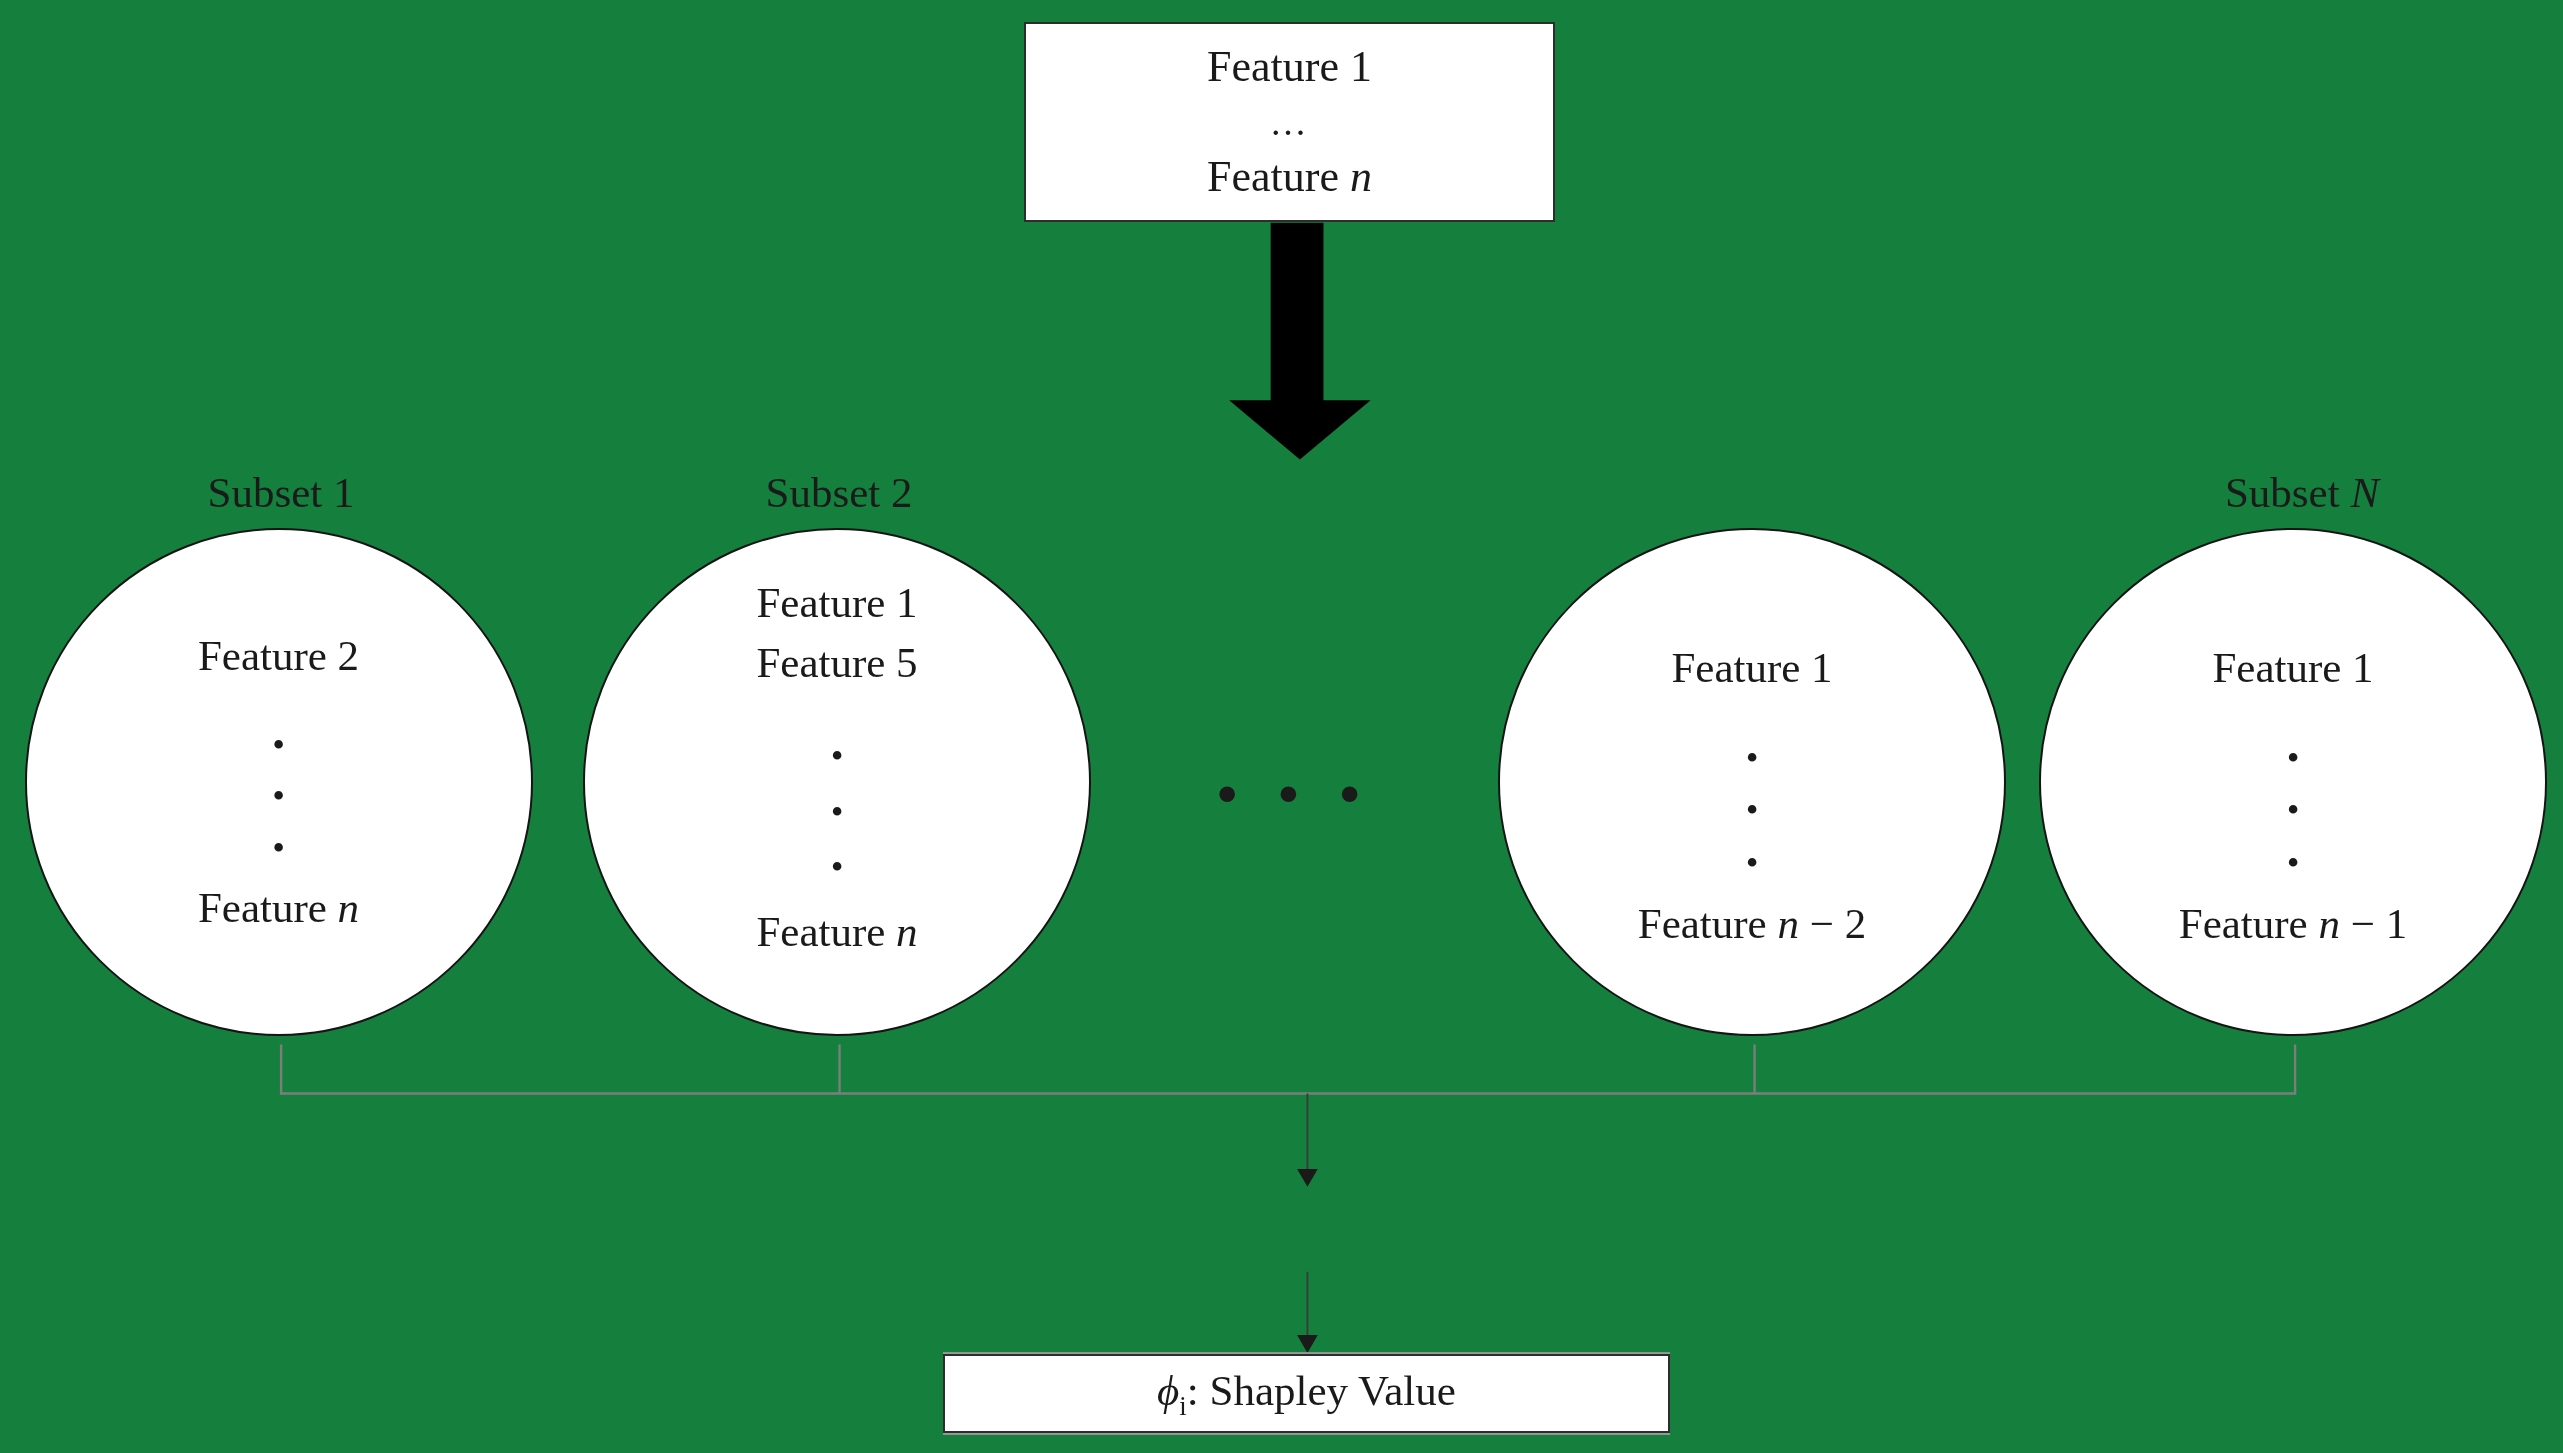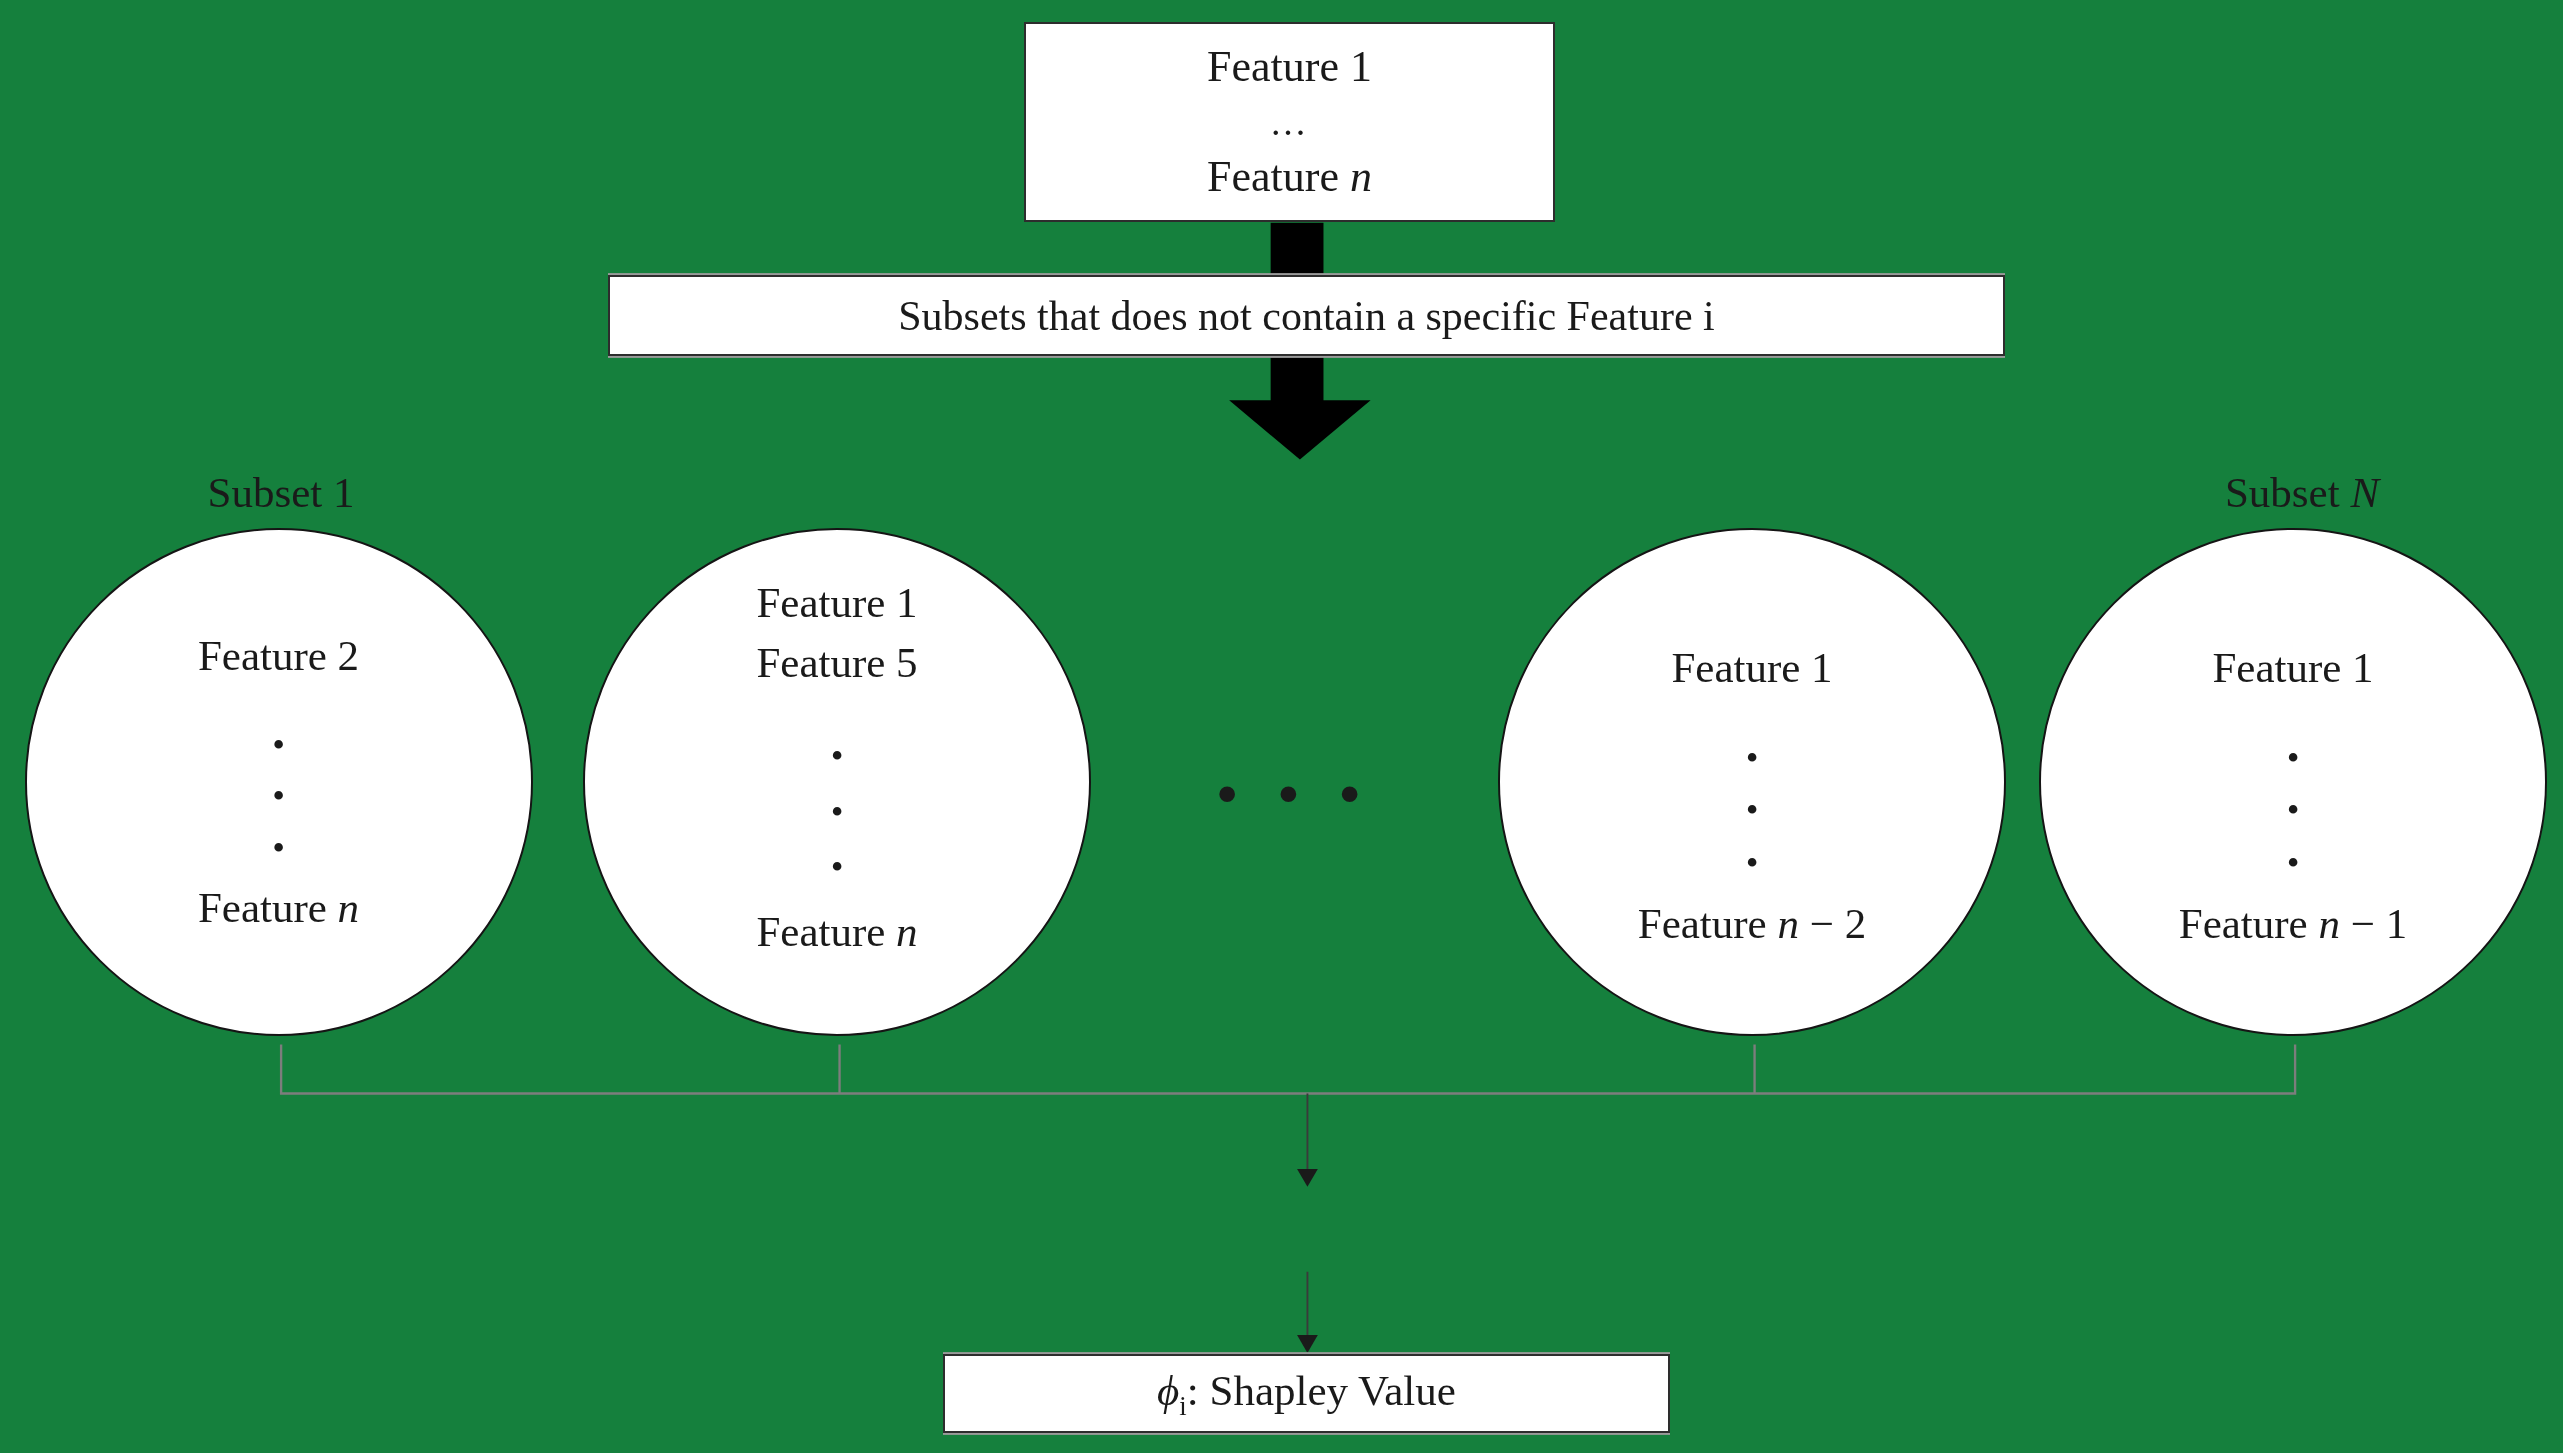--- a/index.html
+++ b/index.html
@@ -113,27 +113,27 @@
     <line x1="1386" y1="1348" x2="1386" y2="1417" stroke="#3a3a3a" stroke-width="2"></line>
     <polygon points="1375,1415 1397,1415 1386,1434" fill="#1a1a1a"></polygon>
   </svg>
 
   <div class="node top-box">
     <span>Feature 1</span>
     <span class="hdots">...</span>
     <span><span>Feature </span><i>n</i><span></span></span>
   </div>
 
-  <div class="node rect-box filter-box">
-    <span>Subsets that does not contain a specific Feature i</span>
-  </div>
 
 
   <div class="node subset-label" style="left:83px;">
     <span><span>Subset </span><i></i><span>1</span></span>
+  </div>
+  <div class="node subset-label" style="left:641px;">
+    <span><span>Subset </span><i></i><span>2</span></span>
   </div>
   <div class="node subset-label" style="left:2104px;">
     <span><span>Subset </span><i>N</i><span></span></span>
   </div>
 
   <div class="node circle c1" style="left:24.5px;">
     <div class="c-top c-lines">
       <div><span>Feature 2</span><i></i><span></span></div>
     </div>
     <div class="c-dots">

